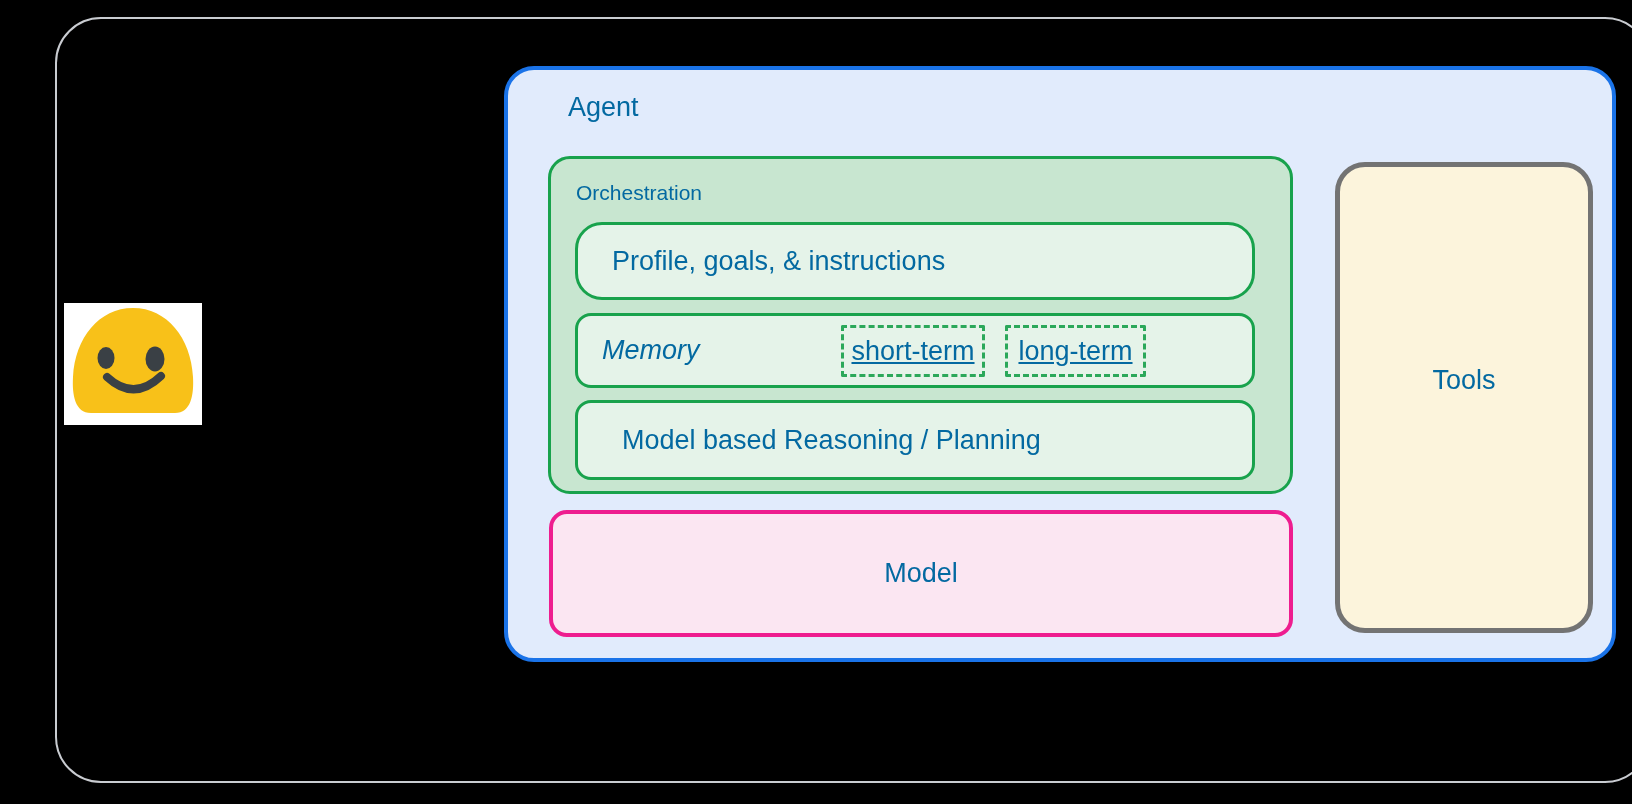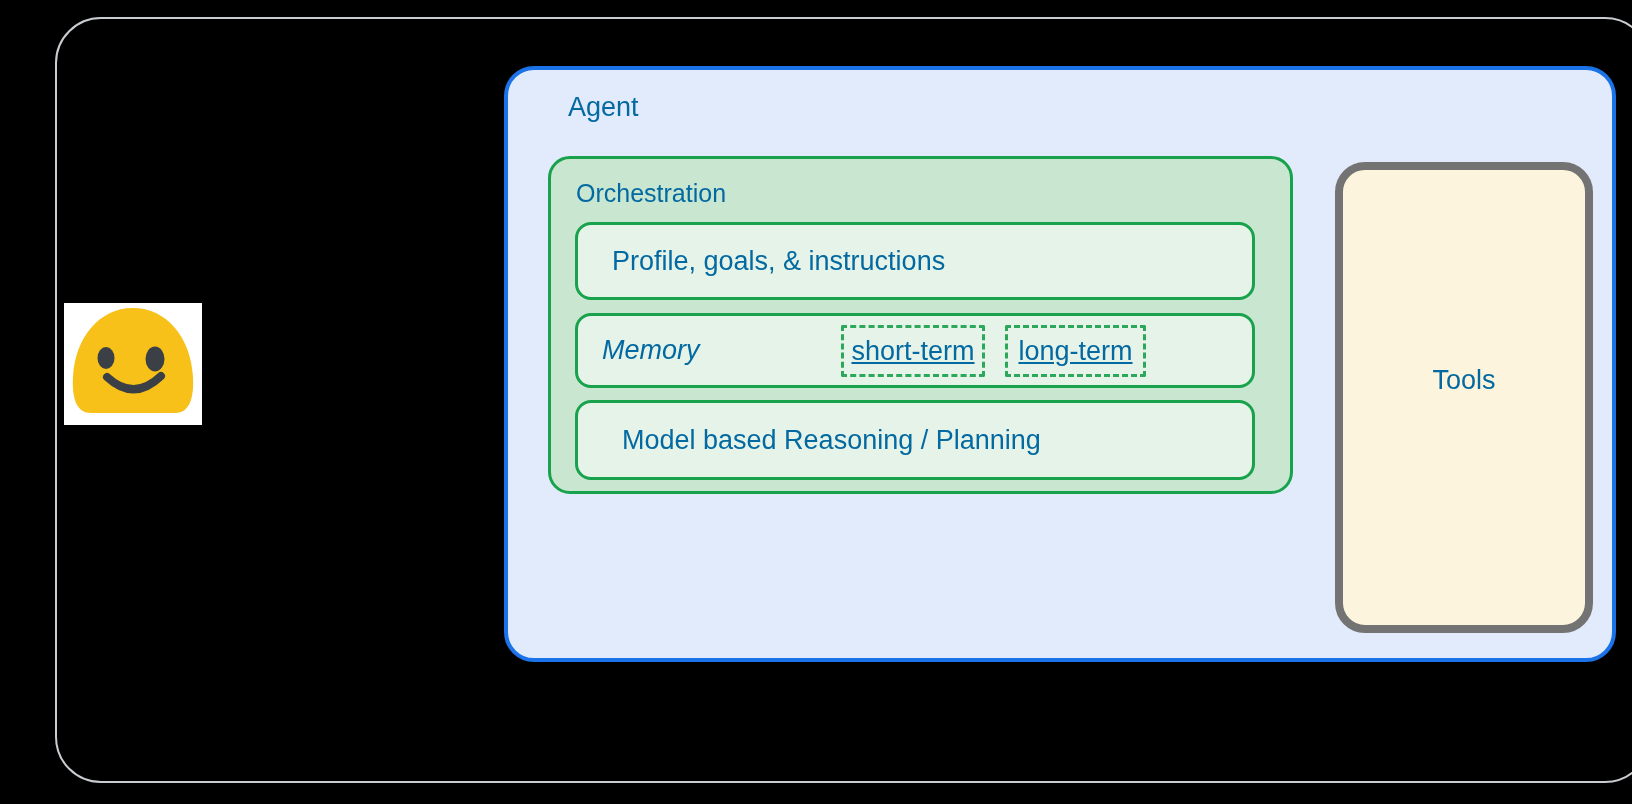--- a/index.html
+++ b/index.html
@@ -39,32 +39,32 @@
   }
 
   .orch-box{
     left:510px;top:156px;width:745px;height:338px;
     background:#c8e6d0;
     border:3px solid #18a24c;
     border-radius:22px;
   }
   .orch-label{
     left:538px;top:177px;
-    font-size:25px;line-height:32px;
+    font-size:21px;line-height:32px;
   }
 
   .inner-box{
     background:#e5f3e9;
     border:3px solid #18a24c;
     border-radius:16px;
     display:flex;align-items:center;
     padding-left:34px;
     font-size:27px;
   }
-  .profile-box{left:537px;top:222px;width:680px;height:78px;}
+  .profile-box{left:537px;top:222px;width:680px;height:78px;border-radius:27px;}
   .memory-box{left:537px;top:313px;width:680px;height:75px;padding-left:24px;font-style:italic;}
   .reasoning-box{left:537px;top:400px;width:680px;height:80px;padding-left:44px;}
 
   .dashed-box{
     background:transparent;
     border:3px dashed #2ba85a;
     border-radius:2px;
     display:flex;align-items:center;justify-content:center;
     font-size:27px;
   }
@@ -76,21 +76,21 @@
     background:#fbe6f2;
     border:4px solid #ee1d8f;
     border-radius:18px;
     display:flex;align-items:center;justify-content:center;
     font-size:27px;
   }
 
   .tools-box{
     left:1297px;top:162px;width:258px;height:471px;
     background:#fcf4dc;
-    border:8px solid #737373;
+    border:5px solid #737373;
     border-radius:30px;
     display:flex;align-items:center;justify-content:center;
     padding-bottom:34px;
     font-size:27px;
   }
 </style>
 </head>
 <body>
 
 <div class="canvas">
@@ -130,18 +130,21 @@
   </div>
 
   <div class="abs dashed-box long-term">
     <span>long-term</span>
   </div>
 
   <div class="abs inner-box reasoning-box">
     <span>Model based Reasoning / Planning</span>
   </div>
 
+  <div class="abs model-box">
+    <span>Model</span>
+  </div>
 
   <div class="abs tools-box">
     <span>Tools</span>
   </div>
 
 </div>
 
 </body></html>

